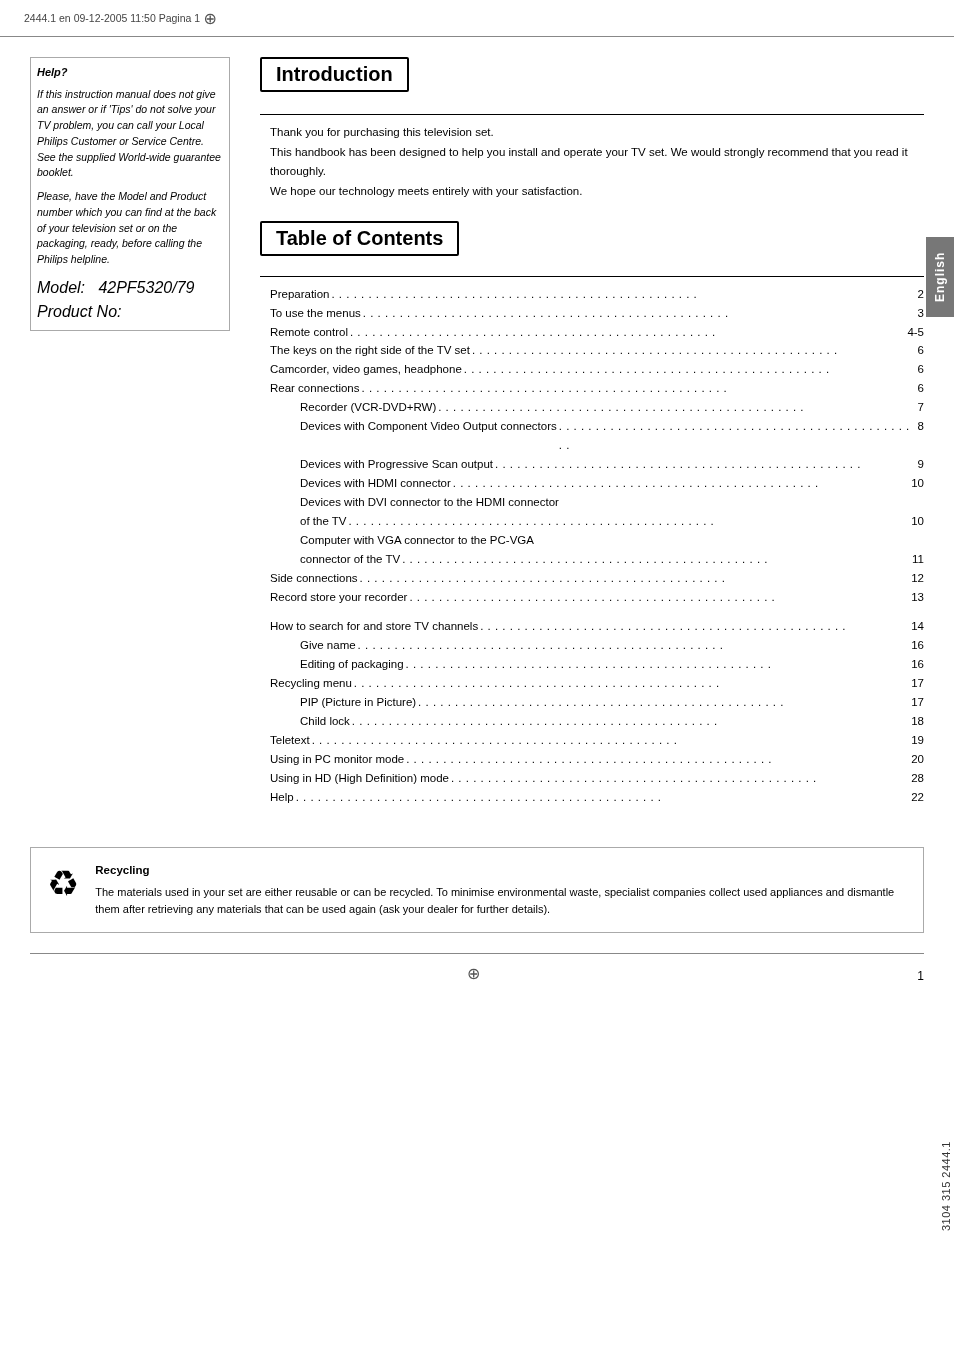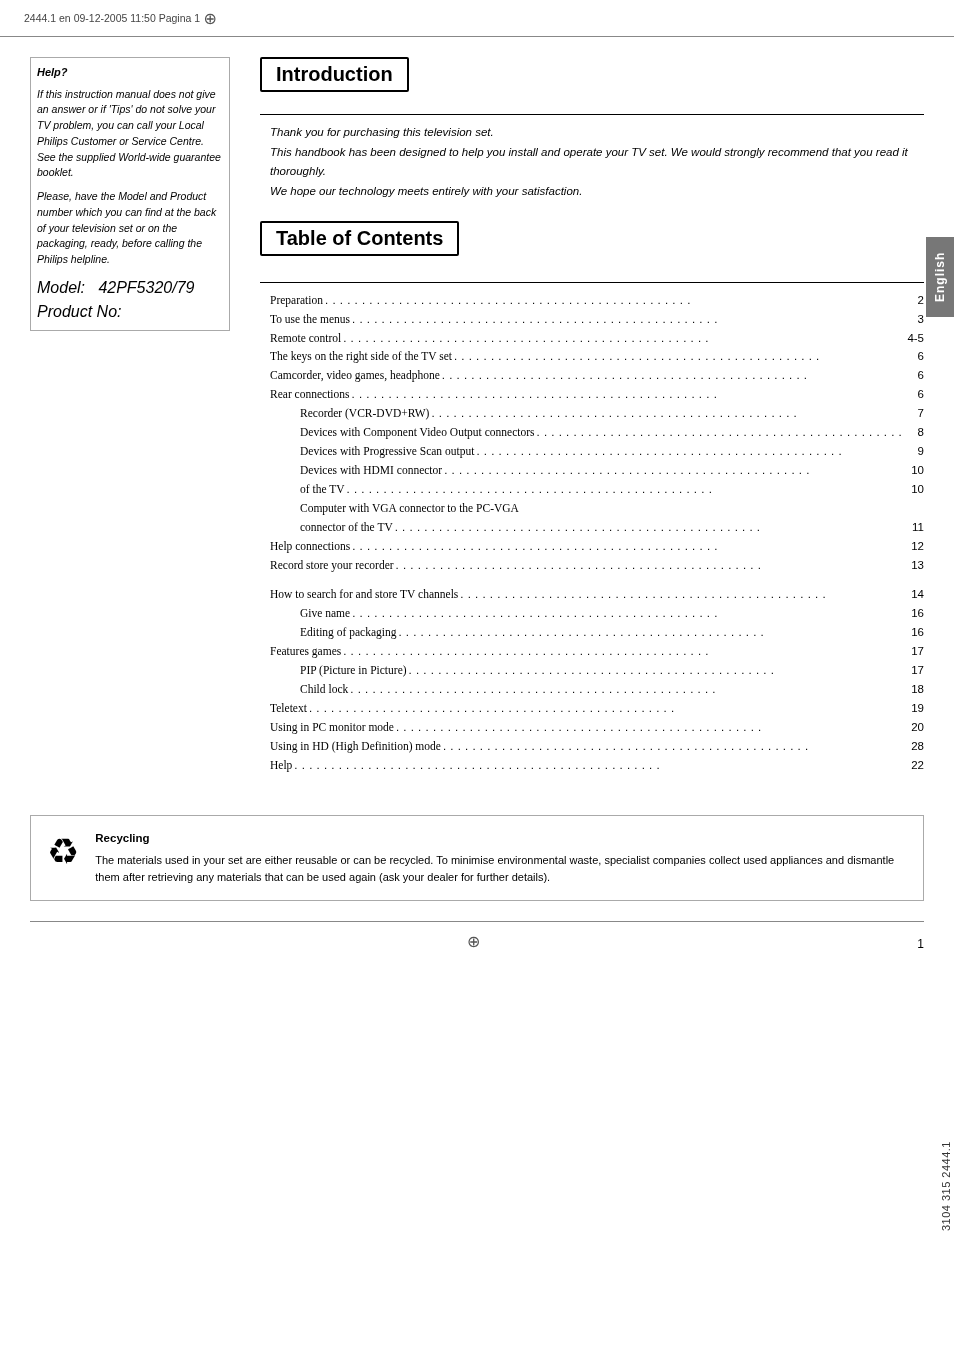--- a/index.html
+++ b/index.html
@@ -81,35 +81,34 @@
 
     .intro-text {
       font-size: 11.5px;
       line-height: 1.6;
       margin-bottom: 20px;
       padding-left: 10px;
     }
 
     .intro-text p {
       margin-bottom: 2px;
-      font-style: italic;
     }
 
     
     .toc-section {
       margin-top: 10px;
     }
 
     .toc-title {
       display: inline-block;
       border: 2px solid #000;
       padding: 4px 14px;
       font-size: 20px;
       font-weight: bold;
-      margin-bottom: 18px;
+      margin-bottom: 12px;
       border-radius: 2px;
     }
 
     .toc-list {
       font-size: 11.5px;
       line-height: 1.65;
       padding-left: 10px;
     }
 
     .toc-item {
@@ -117,21 +116,20 @@
       justify-content: flex-start;
       align-items: baseline;
     }
 
     .toc-item.indent1 {
       padding-left: 30px;
     }
 
     .toc-label {
       white-space: nowrap;
-      font-family: Liberation Serif, serif;
     }
 
     .toc-dots {
       flex: 1;
       overflow: hidden;
       padding: 0 2px;
       letter-spacing: 0.5px;
     }
 
     .toc-page {
@@ -349,34 +347,37 @@
               <span class="toc-label">Devices with Progressive Scan output</span>
               <span class="toc-dots" style="overflow: hidden; max-width: 100%;"> . . . . . . . . . . . . . . . . . . . . . . . . . . . . . . . . . . . . . . . . . . . . . . . . . .</span>
               <span class="toc-page">9</span>
             </div>
             <div class="toc-item indent1">
               <span class="toc-label">Devices with HDMI connector</span>
               <span class="toc-dots" style="overflow: hidden; max-width: 100%;"> . . . . . . . . . . . . . . . . . . . . . . . . . . . . . . . . . . . . . . . . . . . . . . . . . .</span>
               <span class="toc-page">10</span>
             </div>
             <div class="toc-item indent1">
+              <span class="toc-label">Devices with DVI connector to the HDMI connector</span>
+            </div>
+            <div class="toc-item indent1">
               <span class="toc-label">of the TV</span>
               <span class="toc-dots" style="overflow: hidden; max-width: 100%;"> . . . . . . . . . . . . . . . . . . . . . . . . . . . . . . . . . . . . . . . . . . . . . . . . . .</span>
               <span class="toc-page">10</span>
             </div>
             <div class="toc-item indent1">
               <span class="toc-label">Computer with VGA connector to the PC-VGA</span>
             </div>
             <div class="toc-item indent1">
               <span class="toc-label">connector of the TV</span>
               <span class="toc-dots" style="overflow: hidden; max-width: 100%;"> . . . . . . . . . . . . . . . . . . . . . . . . . . . . . . . . . . . . . . . . . . . . . . . . . .</span>
               <span class="toc-page">11</span>
             </div>
             <div class="toc-item">
-              <span class="toc-label">Help connections</span>
+              <span class="toc-label">Side connections</span>
               <span class="toc-dots" style="overflow: hidden; max-width: 100%;"> . . . . . . . . . . . . . . . . . . . . . . . . . . . . . . . . . . . . . . . . . . . . . . . . . .</span>
               <span class="toc-page">12</span>
             </div>
             <div class="toc-item">
               <span class="toc-label">Record store your recorder</span>
               <span class="toc-dots" style="overflow: hidden; max-width: 100%;"> . . . . . . . . . . . . . . . . . . . . . . . . . . . . . . . . . . . . . . . . . . . . . . . . . .</span>
               <span class="toc-page">13</span>
             </div>
             <div class="toc-spacer"></div>
             <div class="toc-item">
@@ -388,21 +389,21 @@
               <span class="toc-label">Give name</span>
               <span class="toc-dots" style="overflow: hidden; max-width: 100%;"> . . . . . . . . . . . . . . . . . . . . . . . . . . . . . . . . . . . . . . . . . . . . . . . . . .</span>
               <span class="toc-page">16</span>
             </div>
             <div class="toc-item indent1">
               <span class="toc-label">Editing of packaging</span>
               <span class="toc-dots" style="overflow: hidden; max-width: 100%;"> . . . . . . . . . . . . . . . . . . . . . . . . . . . . . . . . . . . . . . . . . . . . . . . . . .</span>
               <span class="toc-page">16</span>
             </div>
             <div class="toc-item">
-              <span class="toc-label">Features games</span>
+              <span class="toc-label">Recycling menu</span>
               <span class="toc-dots" style="overflow: hidden; max-width: 100%;"> . . . . . . . . . . . . . . . . . . . . . . . . . . . . . . . . . . . . . . . . . . . . . . . . . .</span>
               <span class="toc-page">17</span>
             </div>
             <div class="toc-item indent1">
               <span class="toc-label">PIP (Picture in Picture)</span>
               <span class="toc-dots" style="overflow: hidden; max-width: 100%;"> . . . . . . . . . . . . . . . . . . . . . . . . . . . . . . . . . . . . . . . . . . . . . . . . . .</span>
               <span class="toc-page">17</span>
             </div>
             <div class="toc-item indent1">
               <span class="toc-label">Child lock</span>

